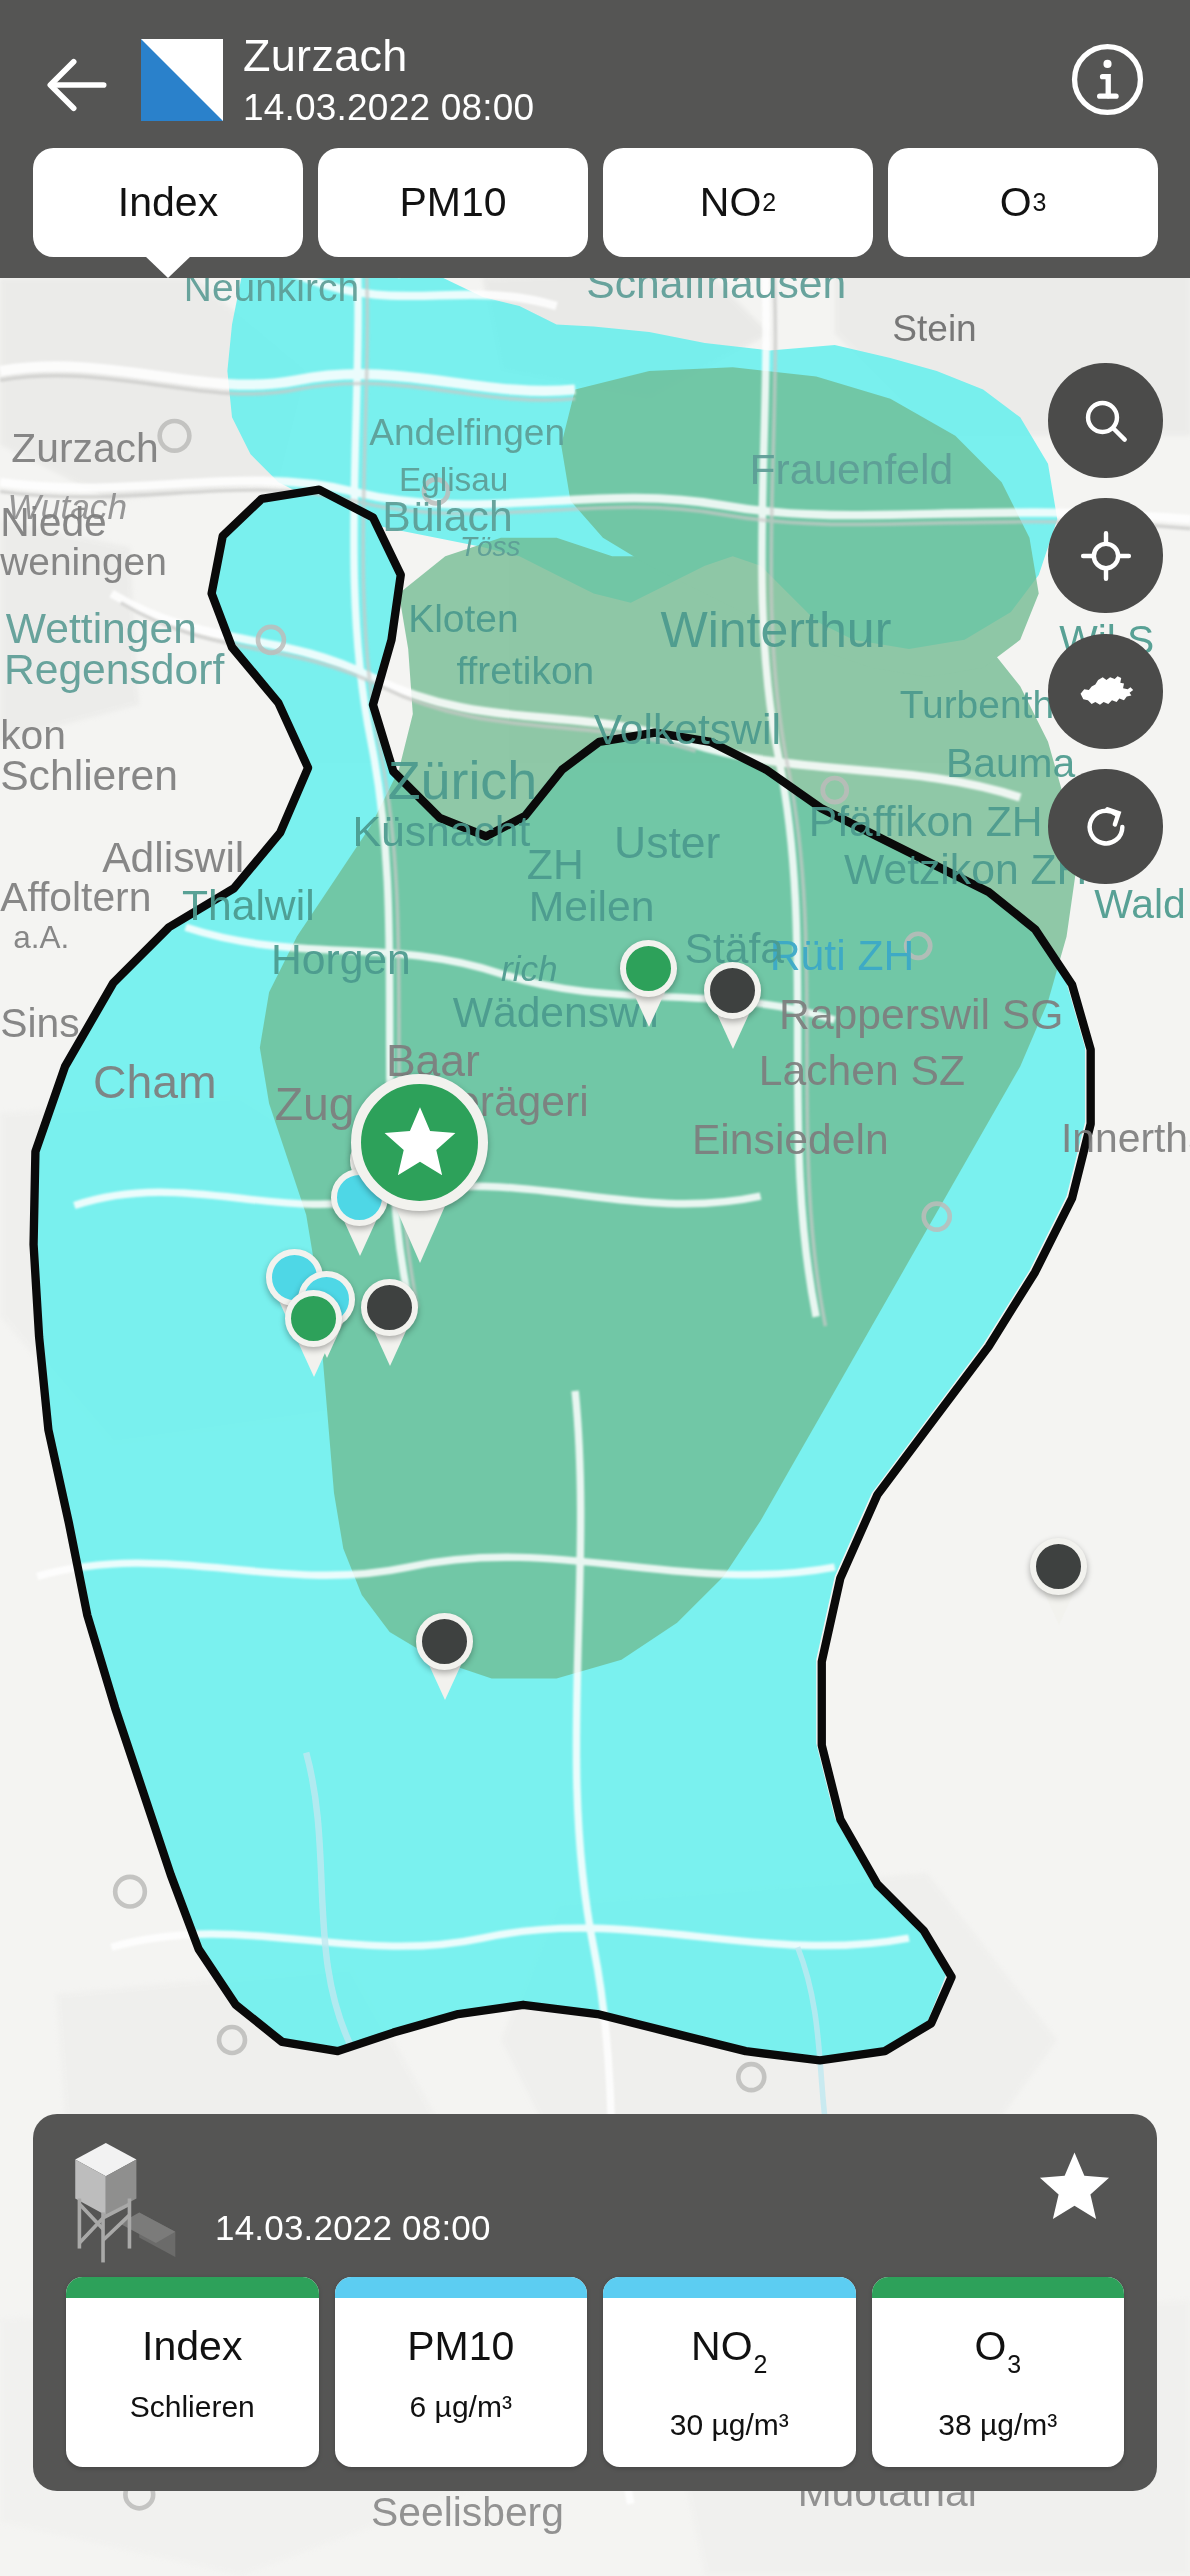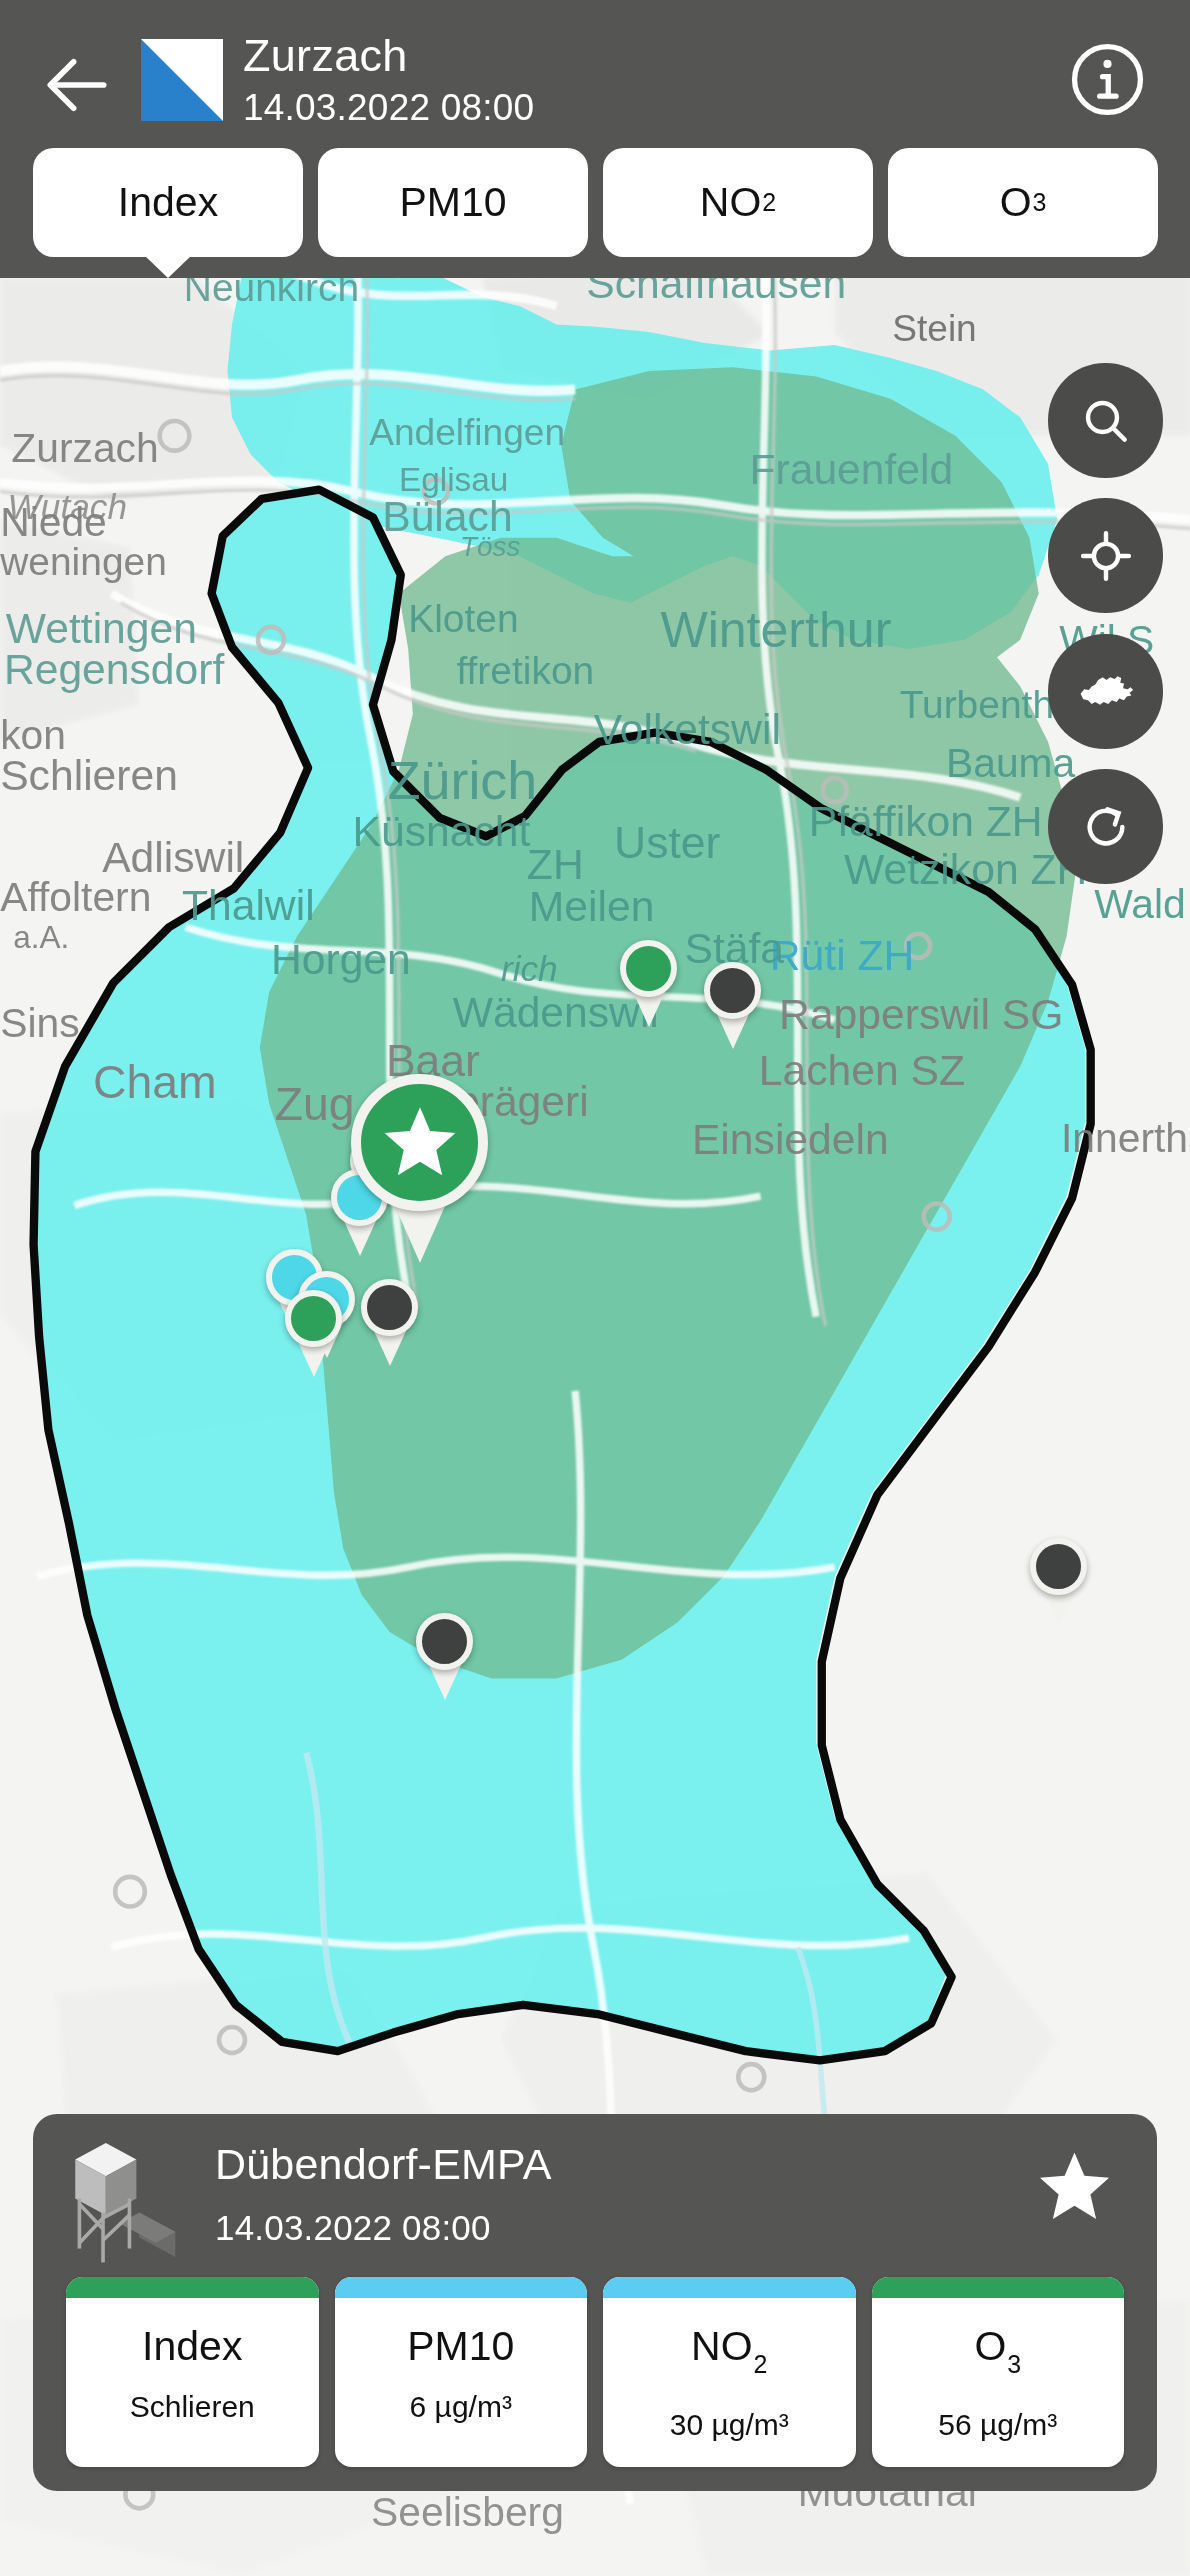--- a/index.html
+++ b/index.html
@@ -399,21 +399,20 @@
         <path d="M16,22 L38,34 L38,62 L16,50 Z" fill="#bdbdbd"></path>
         <path d="M60,22 L38,34 L38,62 L60,50 Z" fill="#8f8f8e"></path>
         <g stroke="#a9a9a8" stroke-width="2.6" fill="none">
           <path d="M19,50 L19,86"></path>
             <path d="M36,60 L36,96"></path>
             <path d="M55,50 L55,86"></path>
           <path d="M19,54 L36,72 M36,64 L19,82 M36,64 L55,54 M55,62 L36,80"></path>
         </g>
       </svg>
 
-      <div id="stationname">Dübendorf-EMPA</div>
       <div id="stationtime">14.03.2022 08:00</div>
 
       <div id="favstar">
         <svg width="83" height="83" viewBox="0 0 24 24" fill="#fff">
           <path d="M12 1.9 L14.85 8.6 L22 9.2 L16.6 14 L18.25 21.1 L12 17.3 L5.75 21.1
                    L7.4 14 L2 9.2 L9.15 8.6 Z"></path>
         </svg>
       </div>
     </div>
 
@@ -436,20 +435,20 @@
           <div class="bar" style="background: rgb(92, 205, 242);"></div>
           <div class="body">
             <div class="nm"><span>NO</span><span class="sub">2</span></div>
             <div class="val">30 µg/m³</div>
           </div>
         </div>
         <div class="card">
           <div class="bar" style="background: rgb(45, 161, 90);"></div>
           <div class="body">
             <div class="nm"><span>O</span><span class="sub">3</span></div>
-            <div class="val">56 µg/m³</div>
+            <div class="val">38 µg/m³</div>
           </div>
         </div>
       </div>
   </div>
 
 </div>
 
 
 </body></html>

